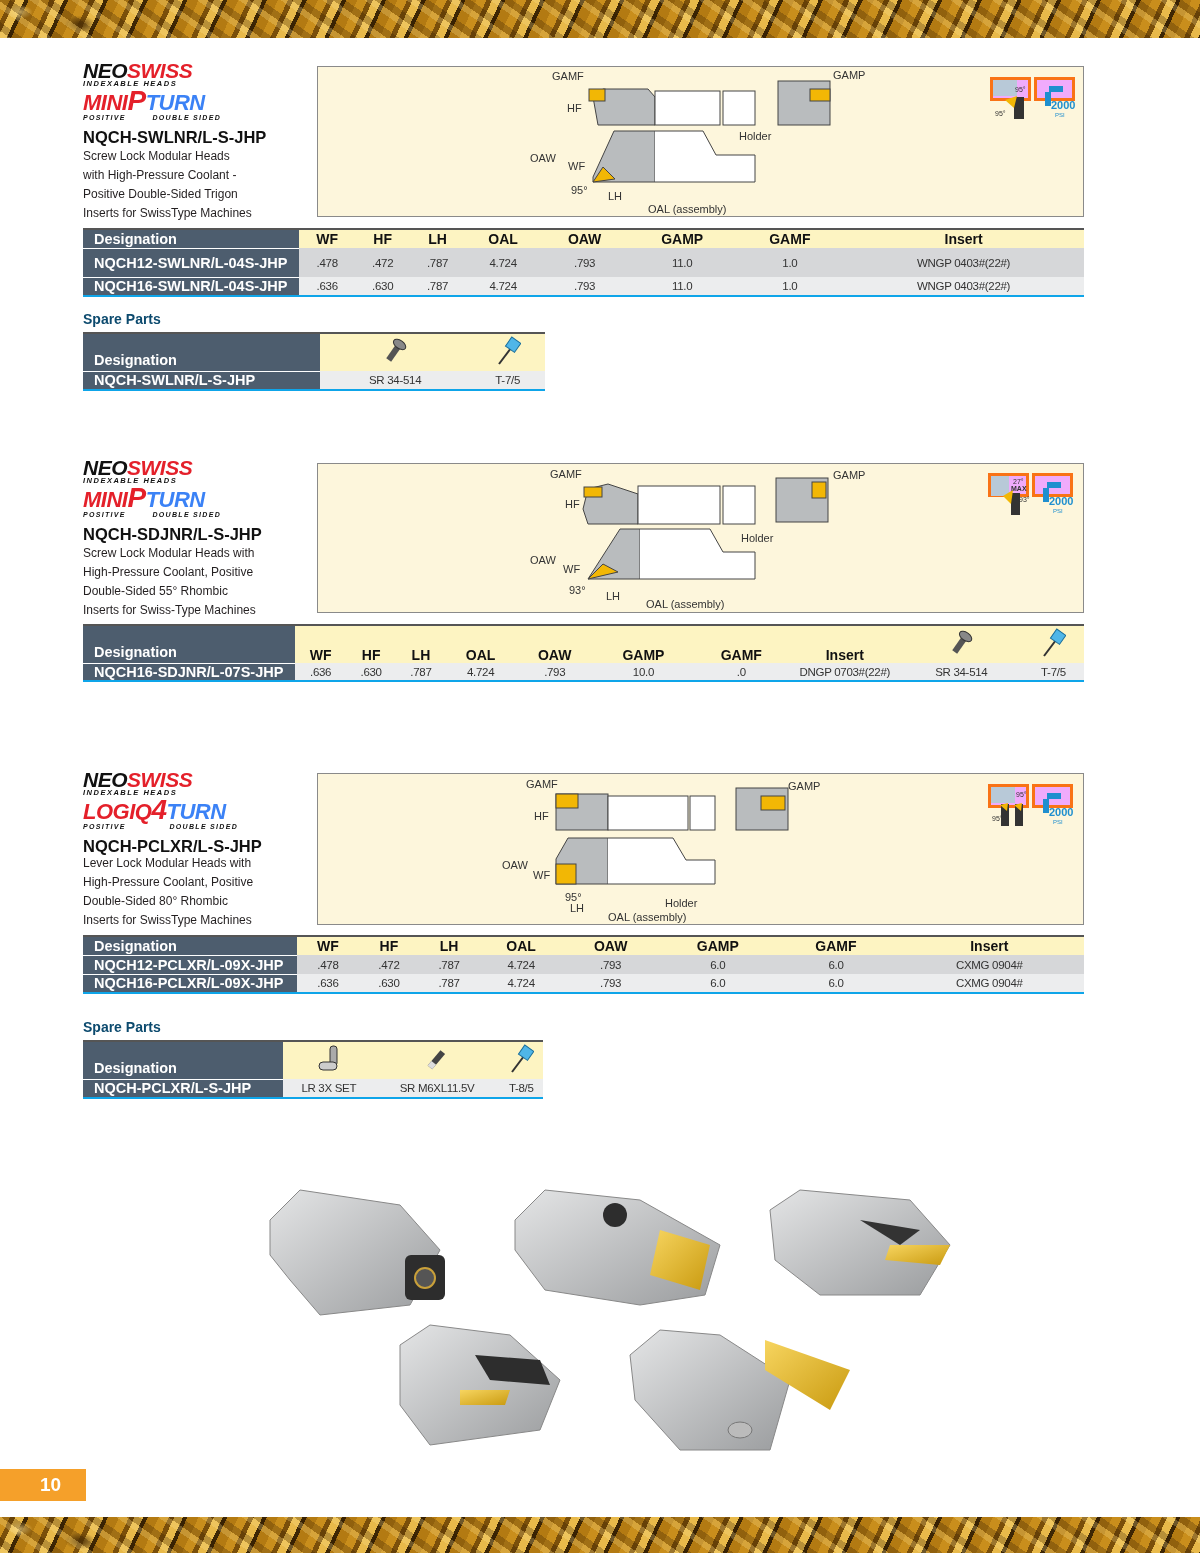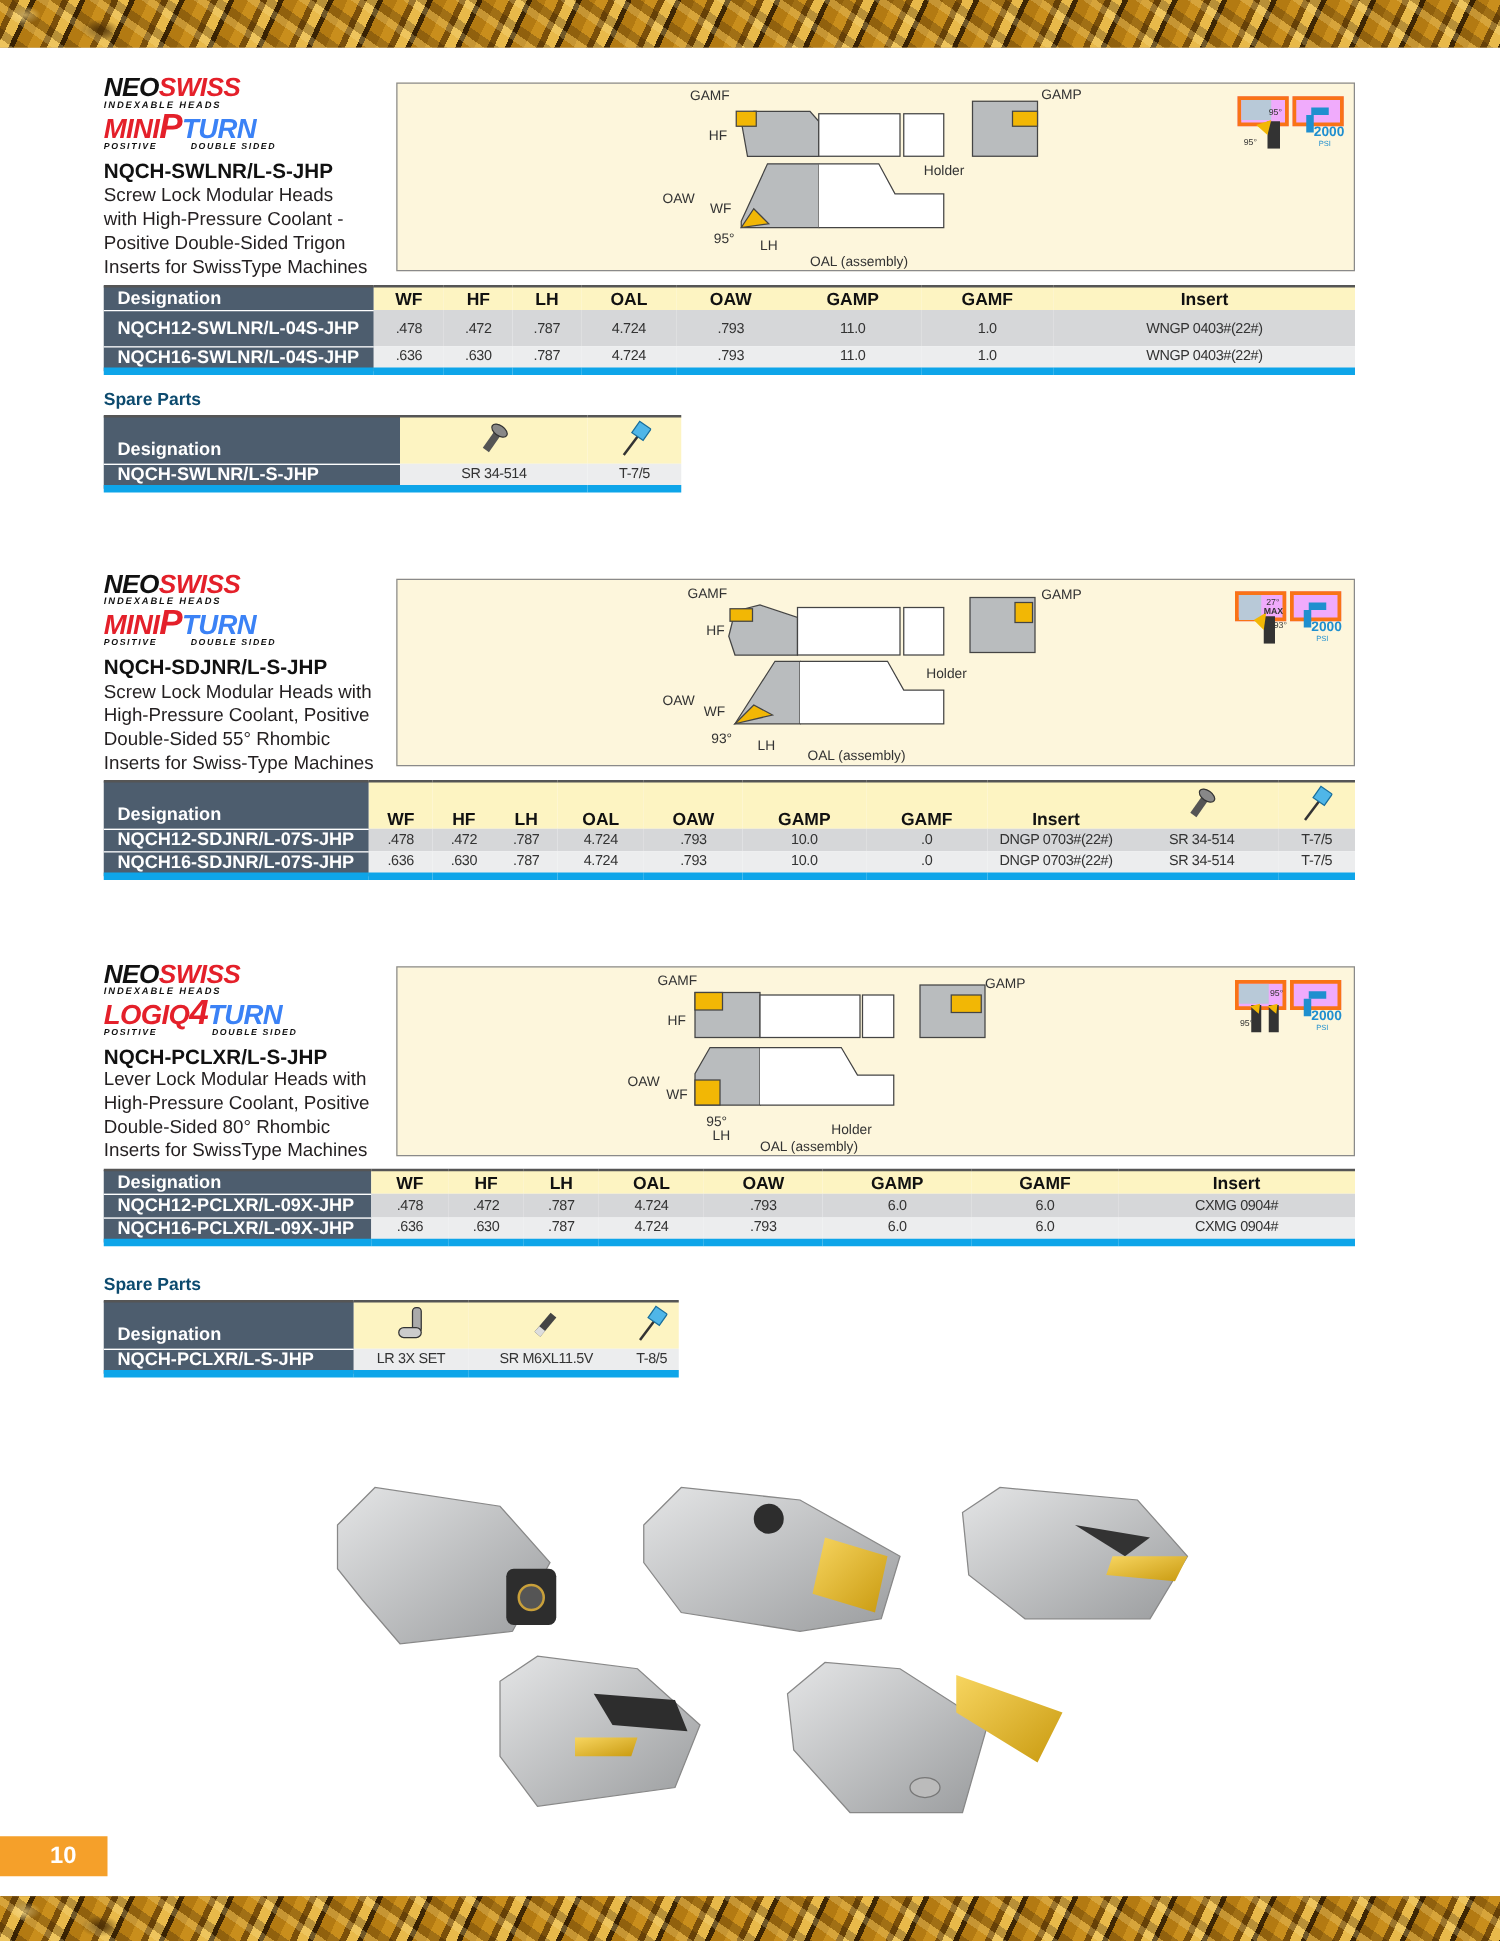--- a/index.html
+++ b/index.html
@@ -19,33 +19,33 @@
 
   .section { position: absolute; left: 83px; width: 1001px; }
   .brand { position: absolute; left: 0; top: 0; width: 230px; }
   .brand .neo { font-family: "Liberation Sans", sans-serif; font-weight: 900; font-style: italic; font-size: 21px; letter-spacing: -0.5px; line-height: 18px; }
   .brand .neo .k { color: #111; } .brand .neo .r { color: #e4202a; }
   .brand .sub1 { font-size: 7.5px; font-style: italic; font-weight: bold; letter-spacing: 1.5px; color: #111; line-height: 8px; }
   .brand .line2 { font-weight: 900; font-style: italic; font-size: 22px; line-height: 22px; margin-top: 2px; letter-spacing: -0.5px; }
   .brand .line2 .r { color: #e4202a; } .brand .line2 .k { color: #3b82f6; }
   .brand .sub2 { font-size: 7px; font-style: italic; font-weight: bold; letter-spacing: 1.3px; color: #111; line-height: 7px; display:flex; justify-content: space-between; width: 138px; }
   .prodtitle { position: absolute; left: 0; font-size: 16.5px; font-weight: bold; color: #111; }
-  .proddesc { position: absolute; left: 0; font-size: 15px; line-height: 19px; color: #231f20; width: 232px; }
+  .proddesc { position: absolute; left: 0; font-size: 12px; line-height: 19px; color: #231f20; width: 232px; }
 
   .diagram { position: absolute; left: 234px; width: 767px; background: #fdf6dc; border: 1px solid #8a8a8a; }
   .diagram svg { position: absolute; left: 0; top: 0; }
 
   table.spec { position: absolute; left: 0; border-collapse: collapse; font-size: 12px; }
   table.spec th { background: #fdf4c2; font-weight: bold; font-size: 14px; color: #111; text-align: center; }
   table.spec th.des { background: #4d5d6e; color: #fff; text-align: left; padding-left: 11px; font-size: 14.5px; }
   table.spec td { text-align: center; color: #333; font-size: 11.5px; letter-spacing: -0.3px; }
   table.spec td.des { background: #4d5d6e; color: #fff; font-weight: bold; font-size: 14.5px; text-align: left; padding-left: 11px; border-top: 1px solid #fff; letter-spacing: 0; }
   table.spec tr.r1 td:not(.des) { background: #d6d7d9; }
   table.spec tr.r2 td:not(.des) { background: #ecedee; }
-  table.spec tr.r2 td { border-bottom: 6px solid #0ea5e9; }
+  table.spec tr.r2 td { border-bottom: 2px solid #0ea5e9; }
   table.spec tr.hdr th { border-top: 2px solid #555; }
 
   .spare-title { position: absolute; left: 0; font-size: 14px; font-weight: bold; color: #0c4a6e; }
   .pagenum { position: absolute; left: 0; top: 1469px; width: 86px; height: 32px; background: #f5a02a; color: #fff; font-size: 19px; font-weight: bold; padding-left: 40px; line-height: 32px; }
 
   .photo { position: absolute; left: 260px; top: 1160px; width: 700px; height: 300px; }
   .lbl { font-family: "Liberation Sans", sans-serif; font-size: 11px; fill: #333; }
   .iconbox { position: absolute; width: 41px; height: 24px; border: 3px solid #f97316; background: #f0abfc; }
 </style>
 </head>
@@ -253,33 +253,20 @@
       <th><svg width="24" height="30">
               <g transform="rotate(35 12 15)">
                 <rect x="9" y="8" width="6" height="18" fill="#555"></rect>
                 <ellipse cx="12" cy="7" rx="7" ry="4" fill="#888" stroke="#333"></ellipse>
               </g>
             </svg></th>
       <th><svg width="26" height="30">
               <line x1="4" y1="28" x2="16" y2="12" stroke="#333" stroke-width="2"></line>
               <rect x="13" y="3" width="11" height="11" fill="#4fb6e8" stroke="#1a6f9c" transform="rotate(35 18 8)"></rect>
             </svg></th>
-    </tr>
-    <tr class="r1" style="height:18px">
-      <td class="des">NQCH12-SDJNR/L-07S-JHP</td>
-          <td>.478</td>
-          <td>.472</td>
-          <td>.787</td>
-          <td>4.724</td>
-          <td>.793</td>
-          <td>10.0</td>
-          <td>.0</td>
-          <td>DNGP 0703#(22#)</td>
-          <td>SR 34-514</td>
-          <td>T-7/5</td>
     </tr>
     <tr class="r2" style="height:18px">
       <td class="des">NQCH16-SDJNR/L-07S-JHP</td>
           <td>.636</td>
           <td>.630</td>
           <td>.787</td>
           <td>4.724</td>
           <td>.793</td>
           <td>10.0</td>
           <td>.0</td>

